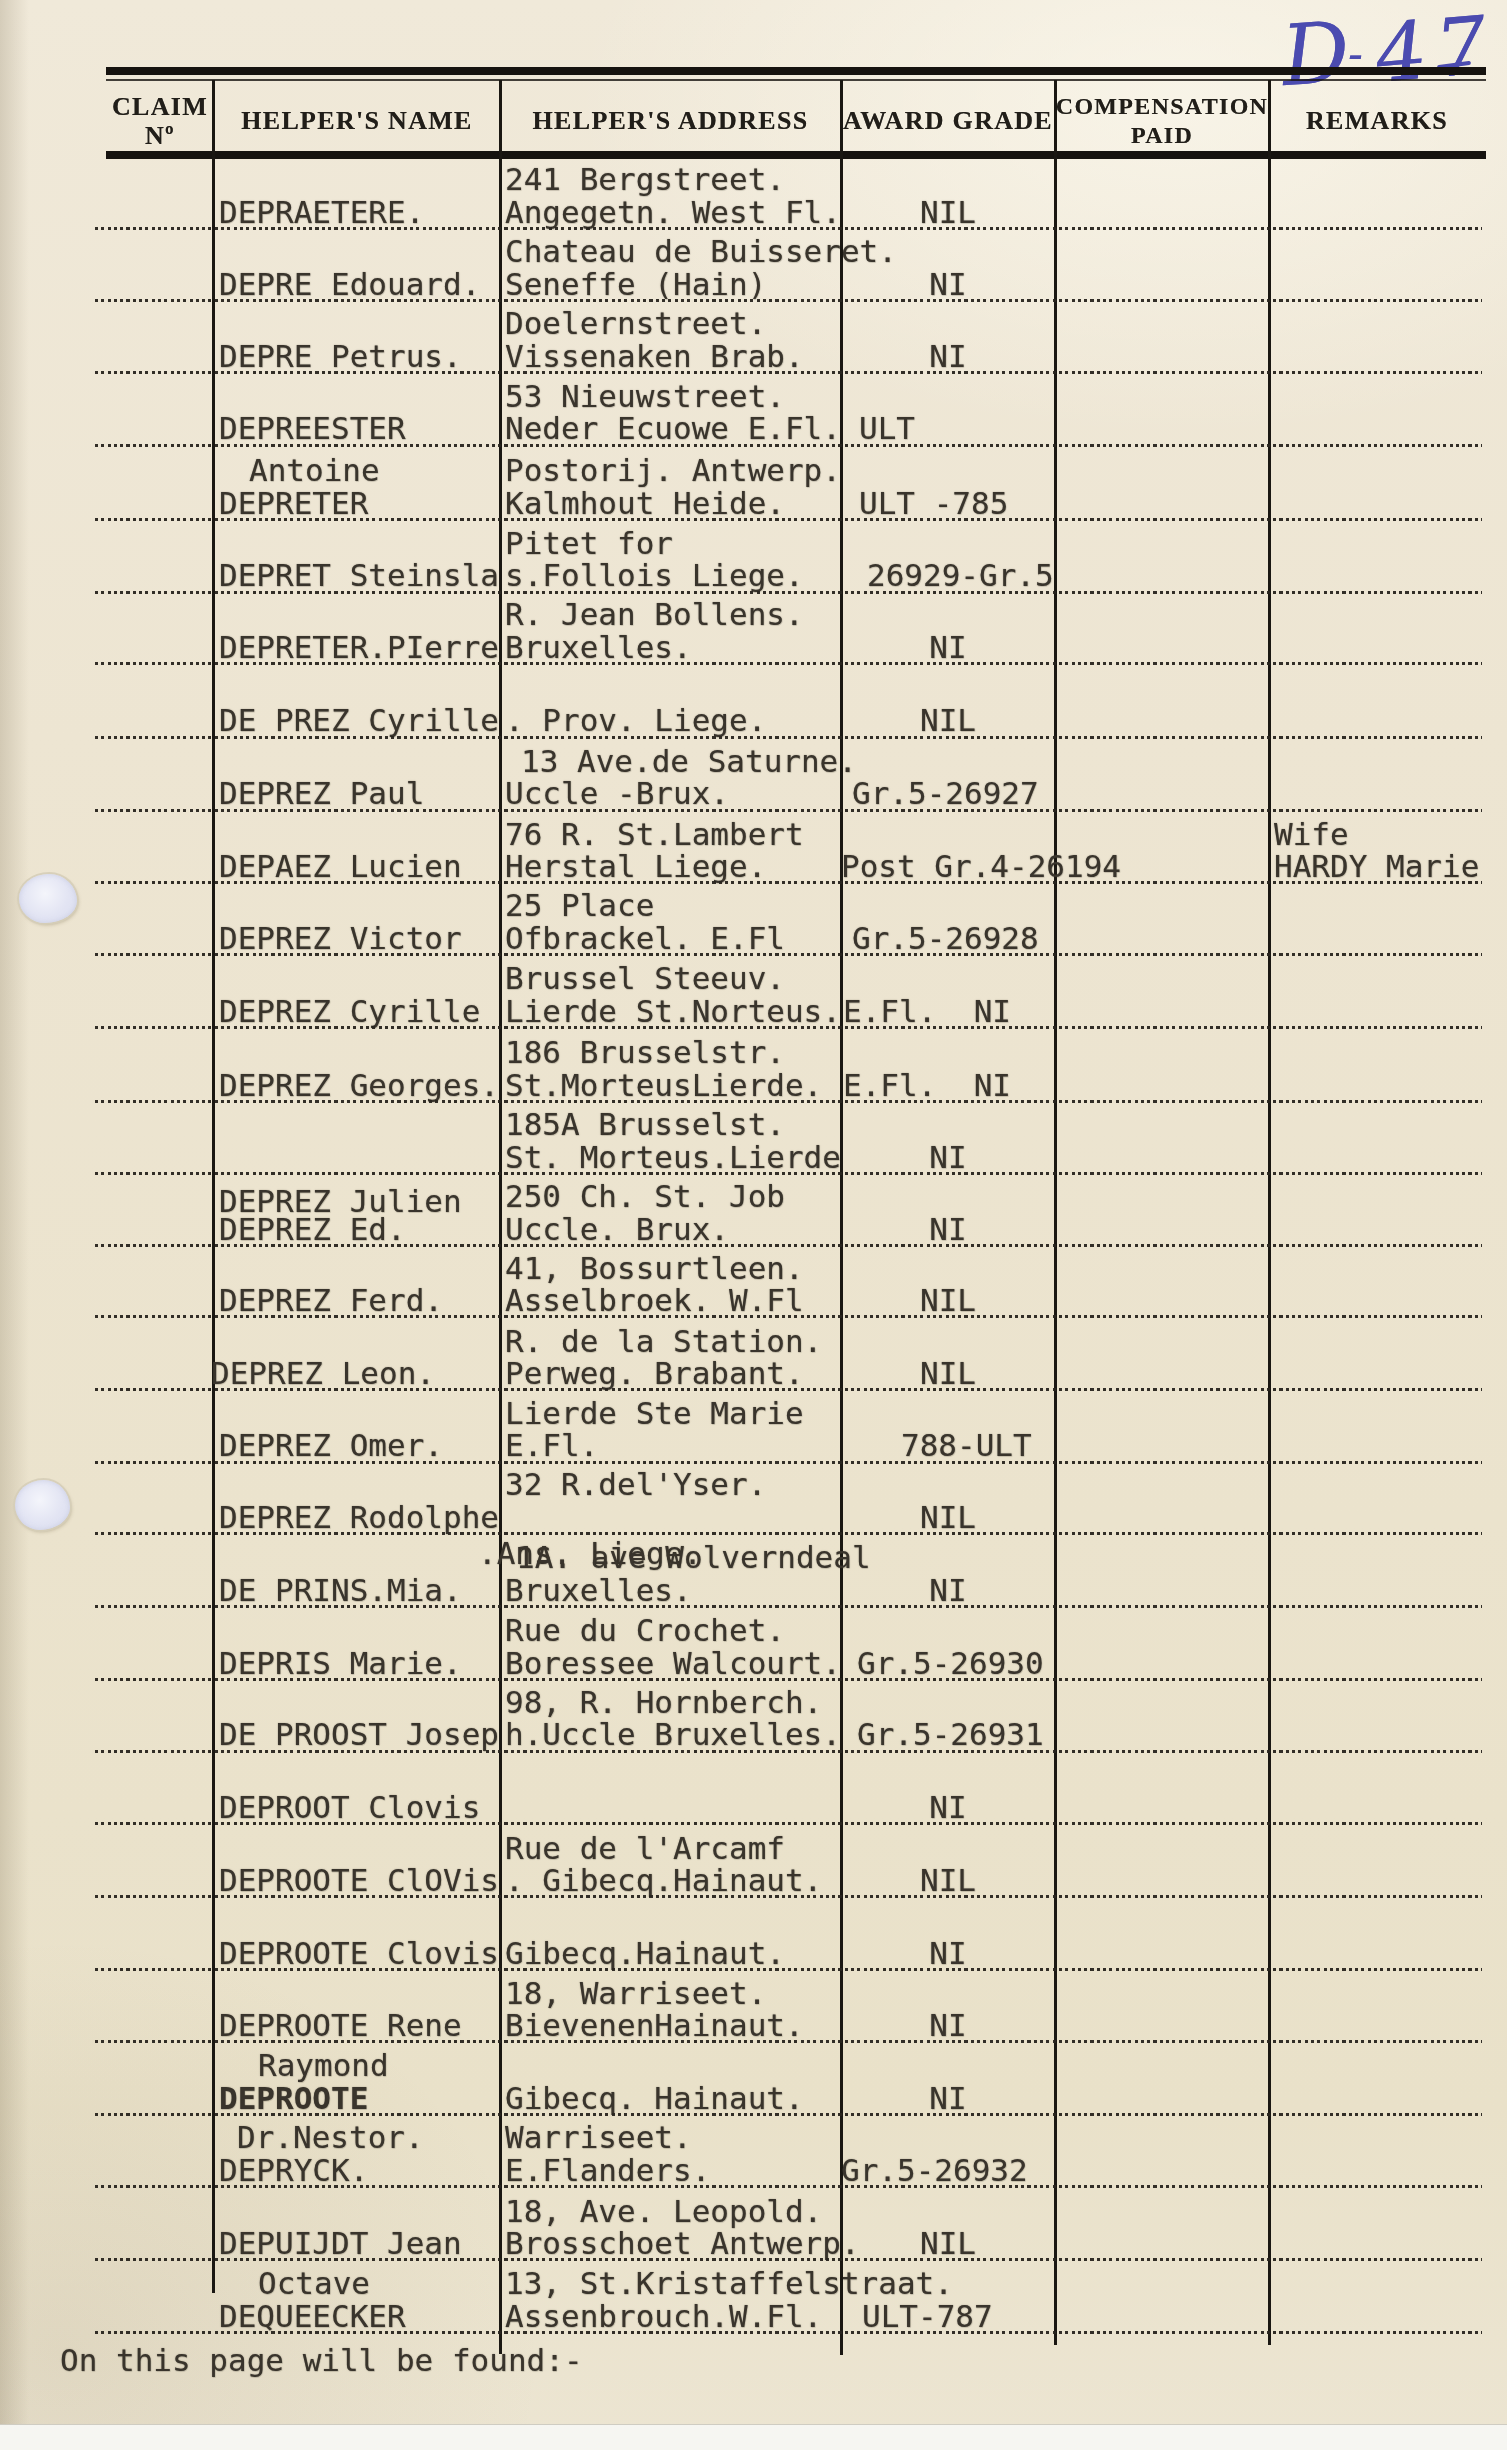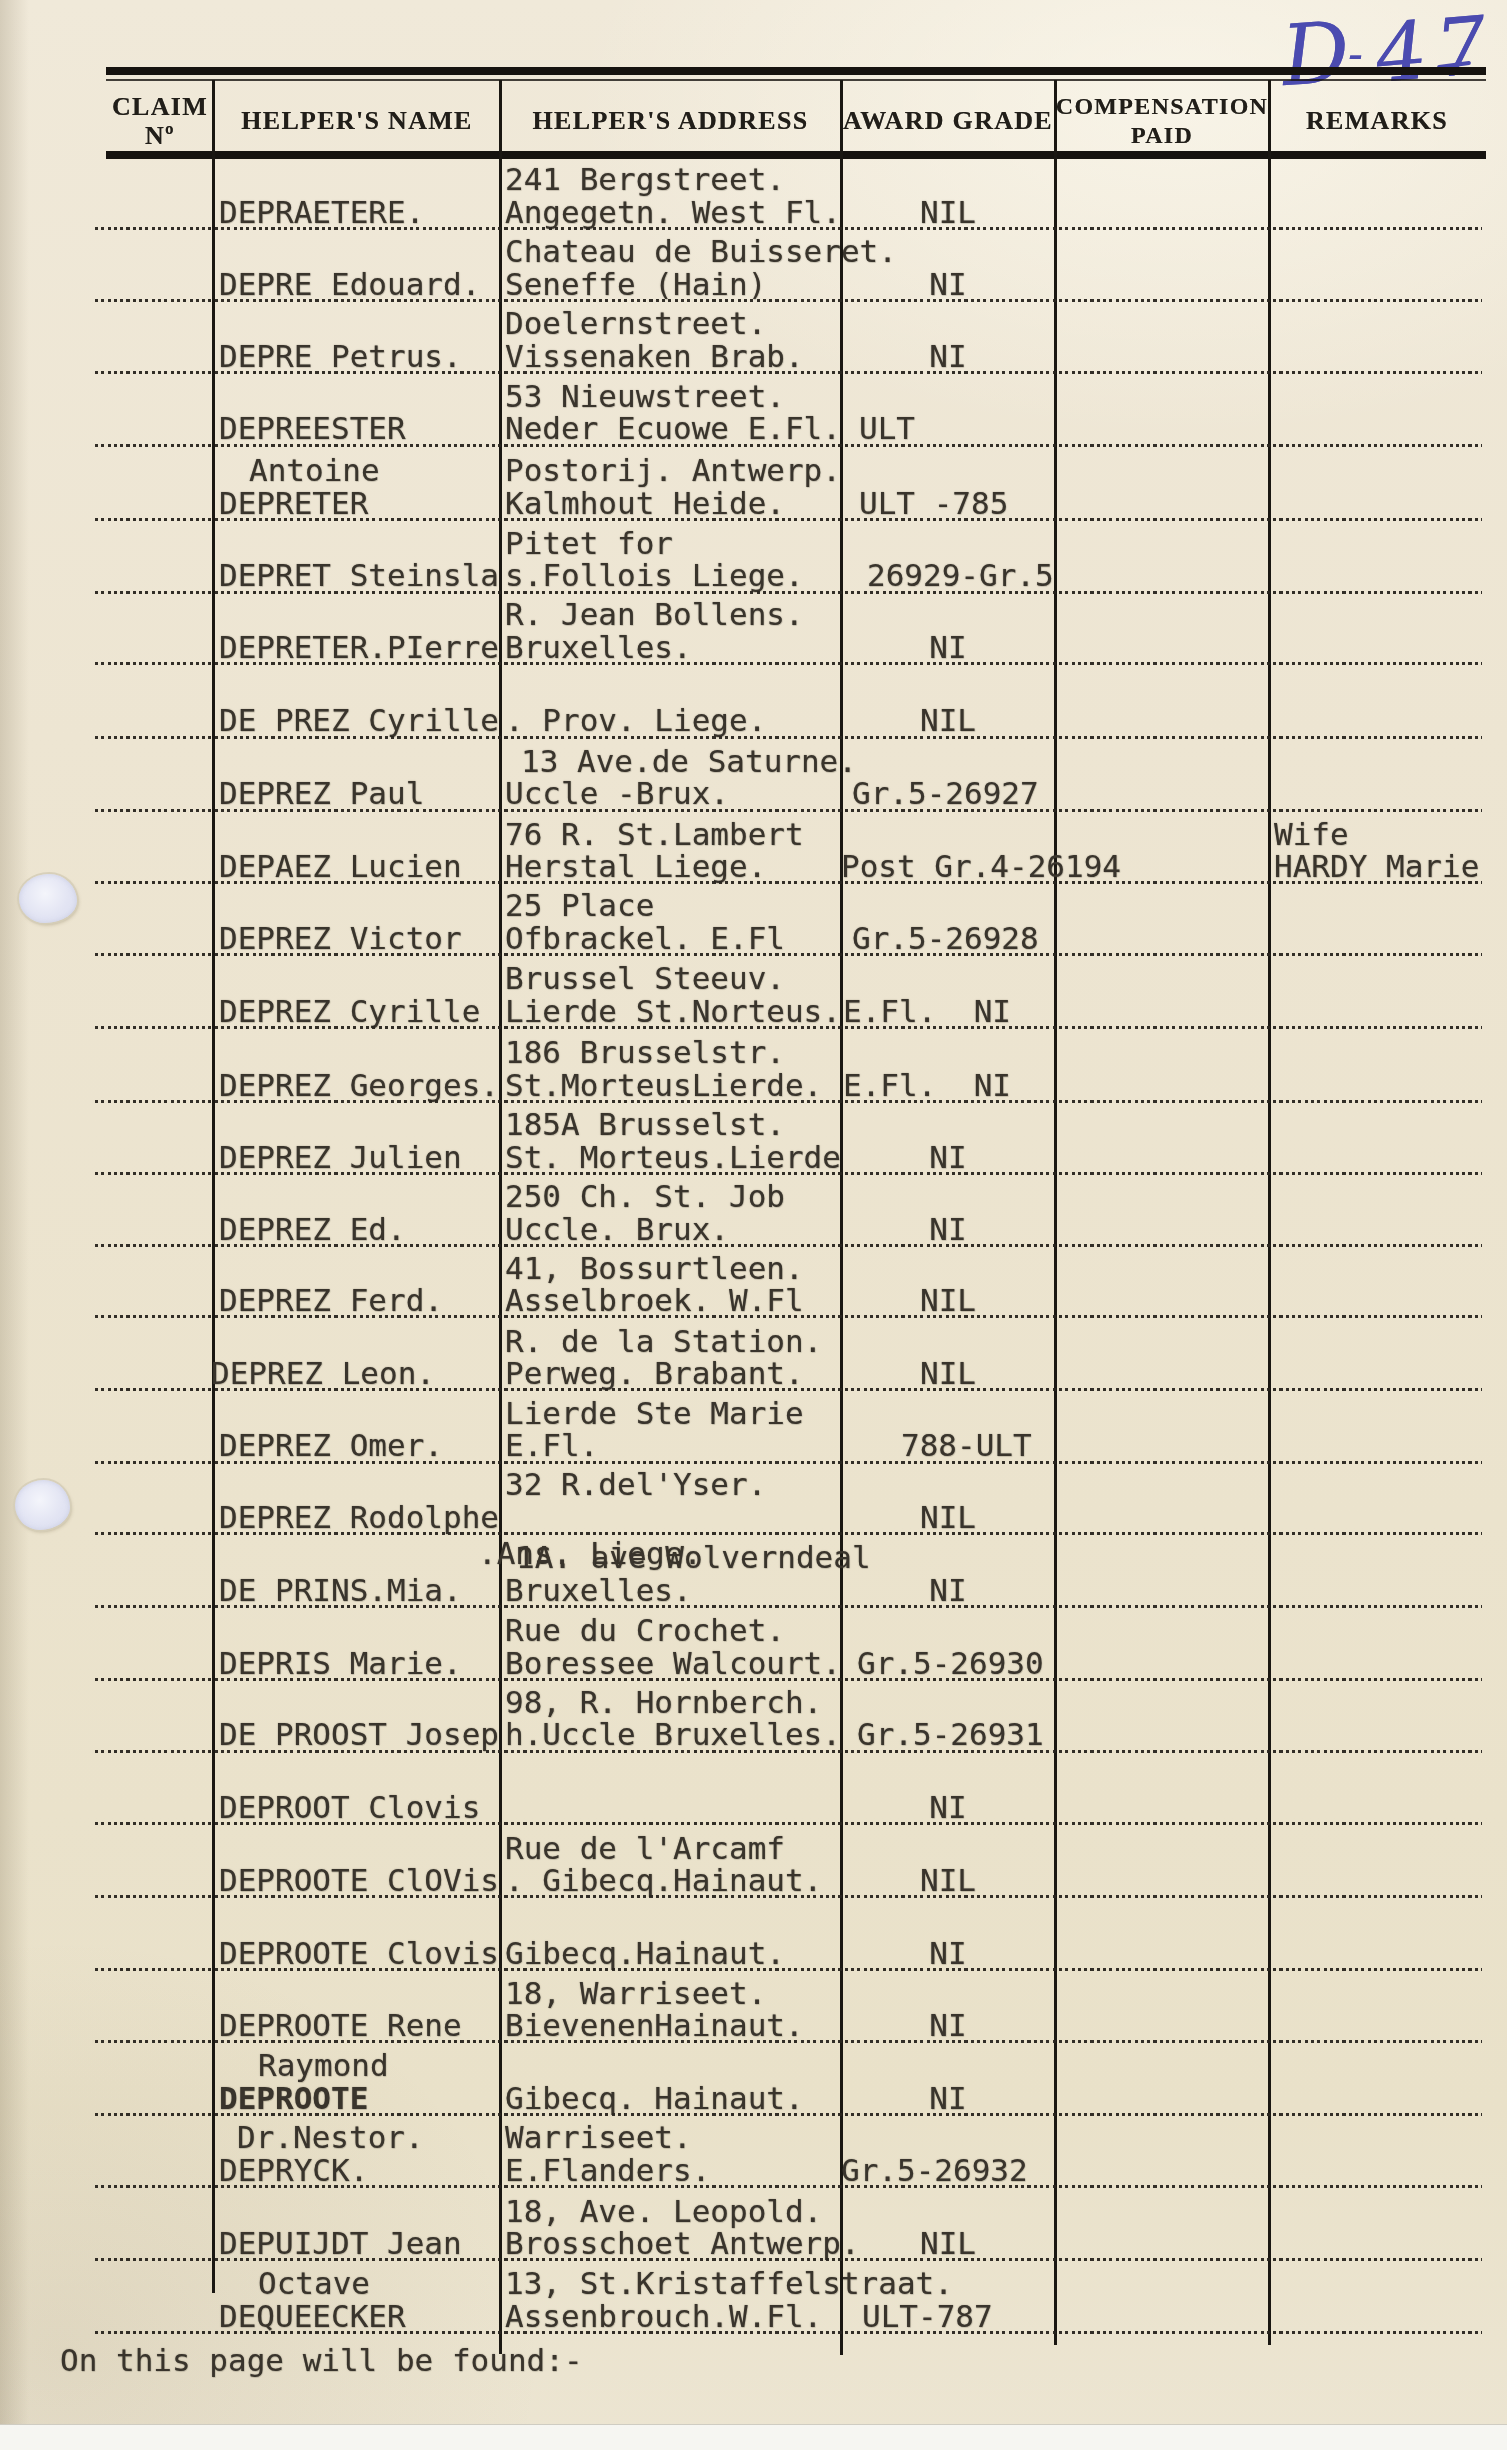--- a/index.html
+++ b/index.html
@@ -129,21 +129,21 @@
       <div class="t" style="left: 219px; top: 996px;">DEPREZ Cyrille</div>
       <div class="t" style="left: 505px; top: 963px;">Brussel Steeuv.</div>
       <div class="t" style="left: 505px; top: 996px;">Lierde St.Norteus.</div>
       <div class="t" style="left: 843px; top: 996px;">E.Fl.  NI</div>
       <div class="sep" style="top: 1026px;"></div>
       <div class="t" style="left: 219px; top: 1070px;">DEPREZ Georges.</div>
       <div class="t" style="left: 505px; top: 1037px;">186 Brusselstr.</div>
       <div class="t" style="left: 505px; top: 1070px;">St.MorteusLierde.</div>
       <div class="t" style="left: 843px; top: 1070px;">E.Fl.  NI</div>
       <div class="sep" style="top: 1100px;"></div>
-      <div class="t" style="left: 219px; top: 1142px;">DEPREZ Julien</div>
+      <div class="t" style="left: 219px; top: 1186px;">DEPREZ Julien</div>
       <div class="t" style="left: 505px; top: 1109px;">185A Brusselst.</div>
       <div class="t" style="left: 505px; top: 1142px;">St. Morteus.Lierde</div>
       <div class="t" style="left: 841px; top: 1142px; width: 214px; text-align: center;">NI</div>
       <div class="sep" style="top: 1172px;"></div>
       <div class="t" style="left: 219px; top: 1214px;">DEPREZ Ed.</div>
       <div class="t" style="left: 505px; top: 1181px;">250 Ch. St. Job</div>
       <div class="t" style="left: 505px; top: 1214px;">Uccle. Brux.</div>
       <div class="t" style="left: 841px; top: 1214px; width: 214px; text-align: center;">NI</div>
       <div class="sep" style="top: 1244px;"></div>
       <div class="t" style="left: 219px; top: 1285px;">DEPREZ Ferd.</div>

